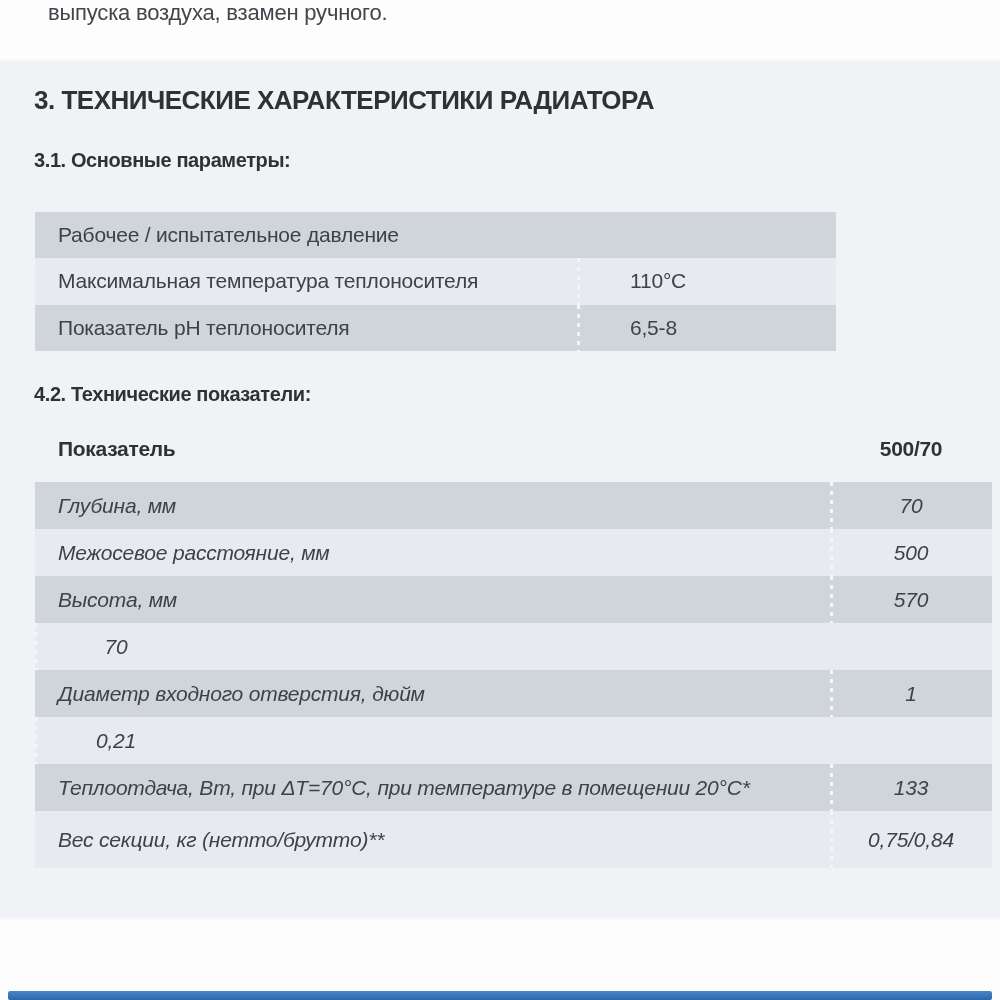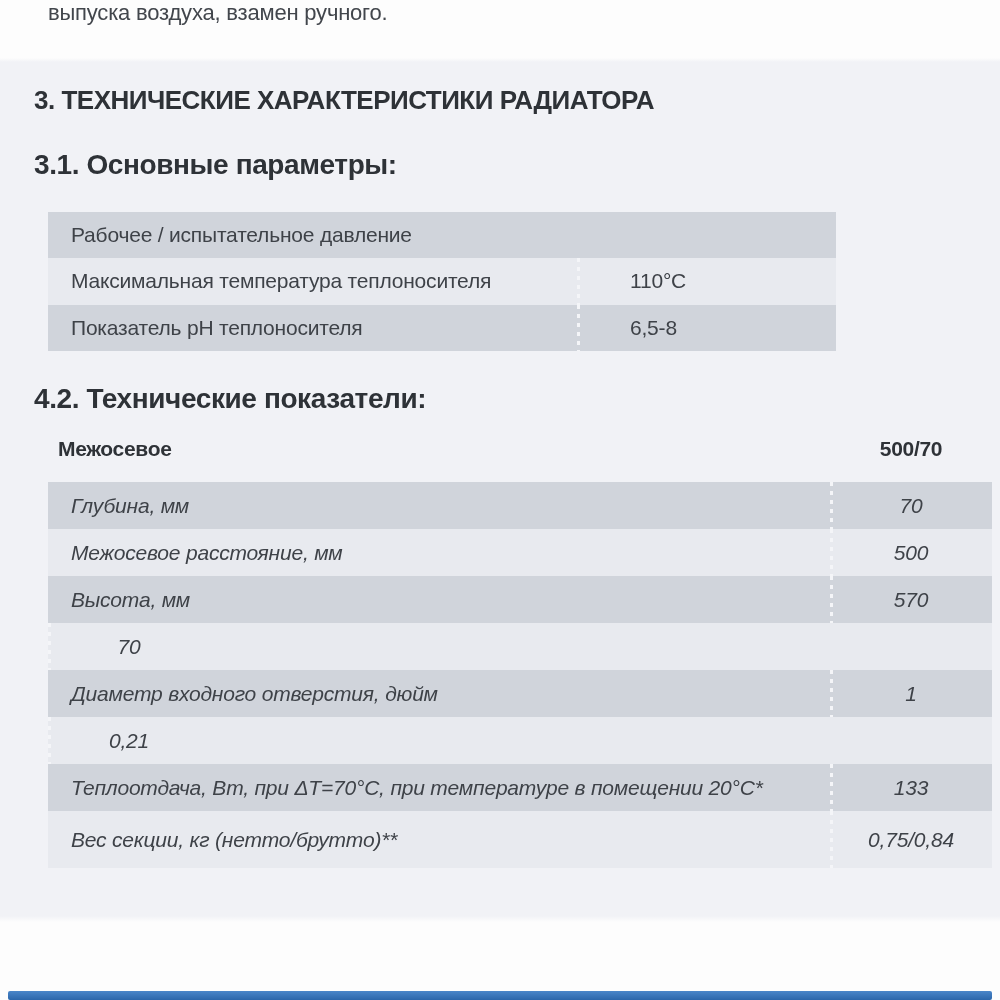--- a/index.html
+++ b/index.html
@@ -18,28 +18,28 @@
     position:absolute;left:48px;top:0px;
     font-size:22px;letter-spacing:-0.2px;color:#42464c;
   }
   .h1{
     position:absolute;left:34px;top:85px;
     font-size:26px;font-weight:700;letter-spacing:-0.5px;color:#2e3237;
     white-space:nowrap;
   }
   .h2{
     position:absolute;left:34px;
-    font-size:28px;font-weight:700;letter-spacing:-0.4px;color:#2e3237;
+    font-size:20px;font-weight:700;letter-spacing:-0.4px;color:#2e3237;
     white-space:nowrap;
   }
   .h2-1{top:149px;}
   .h2-2{top:383px;}
 
   .tbl{position:absolute;left:35px;}
-  .trow{display:flex;align-items:center;margin-left:13px;}
+  .trow{display:flex;align-items:center;}
   .trow.gray{background:#d0d4db;}
   .trow.light{background:#e8eaef;}
   .lcell{
     flex:1;padding-left:23px;
     font-size:21px;letter-spacing:-0.2px;color:#3e4248;
     white-space:nowrap;overflow:hidden;
   }
   .vcell{
     position:relative;height:100%;display:flex;align-items:center;
     font-size:21px;letter-spacing:-0.2px;color:#3e4248;
@@ -98,21 +98,21 @@
     </div>
     <div class="trow gray">
       <div class="lcell">Показатель pH теплоносителя</div>
       <div class="vcell">6,5-8</div>
     </div>
   </div>
 
   <div class="h2 h2-2">4.2. Технические показатели:</div>
 
   <div class="t2head">
-    <div class="hl">Межосевое</div>
+    <div class="hl">Показатель</div>
     <div class="hv">500/70</div>
   </div>
 
   <div class="tbl t2">
     <div class="trow gray">
       <div class="lcell">Глубина, мм</div>
       <div class="vcell">70</div>
     </div>
     <div class="trow light">
       <div class="lcell">Межосевое расстояние, мм</div>

